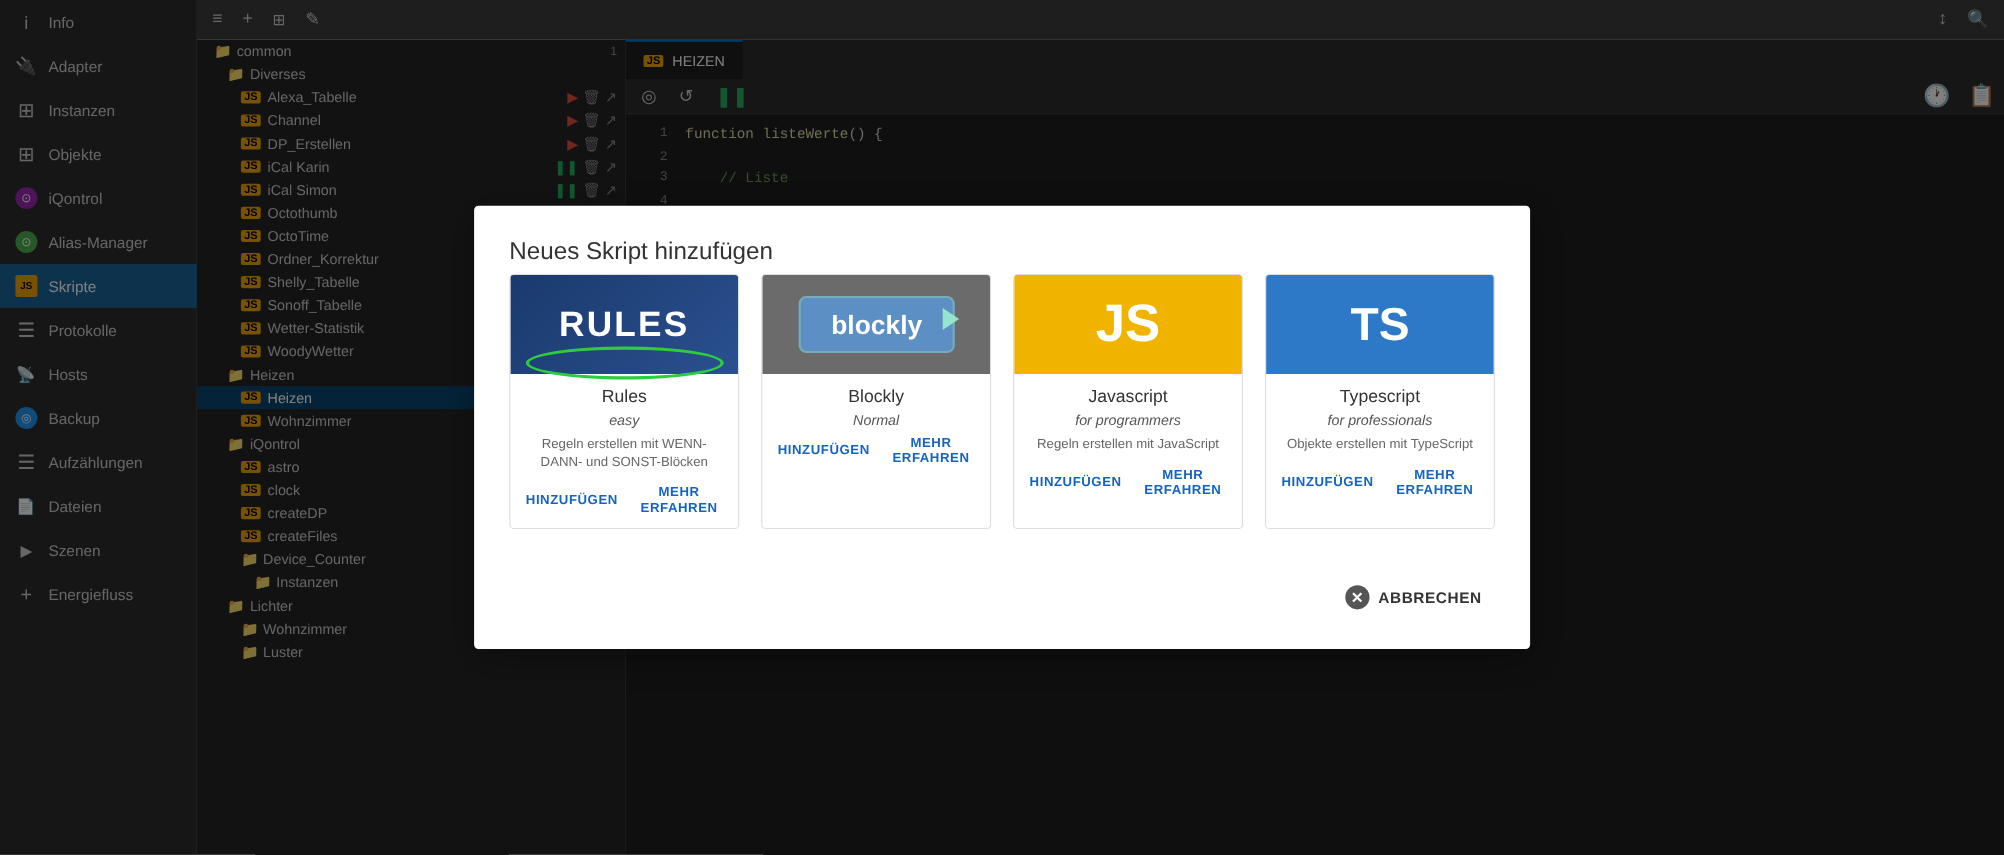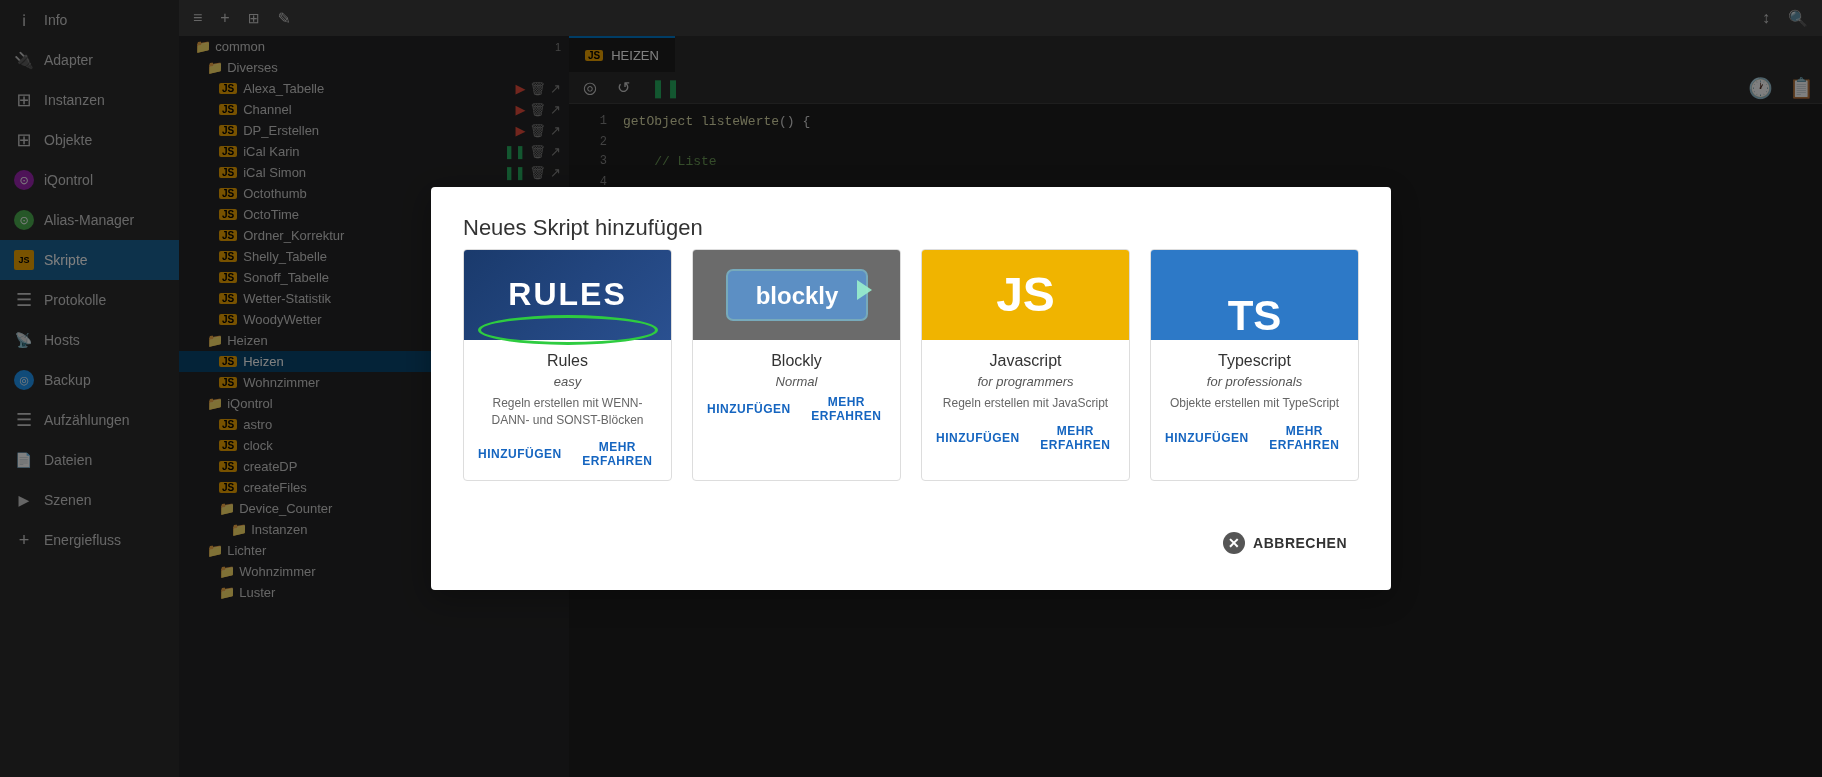--- a/index.html
+++ b/index.html
@@ -213,21 +213,21 @@
       display: flex;
       align-items: center;
       justify-content: center;
       font-size: 36px;
       font-weight: 900;
       color: #fff;
     }
     .rules-bg { background: linear-gradient(135deg, #1a3a6c, #2a5090); position: relative; }
     .blockly-bg { background: #6b6b6b; }
     .js-bg { background: #f0b400; }
-    .ts-bg { background: #2d79c7; align-items: flex-end; }
+    .ts-bg { background: #2d79c7; }
 
     .rules-text { font-size: 32px; font-weight: 900; color: #fff; letter-spacing: 2px; }
     .js-text { font-size: 48px; font-weight: 900; color: #fff; }
     .ts-text { font-size: 42px; font-weight: 900; color: #fff; }
 
     
     .rules-oval {
       position: absolute;
       bottom: -5px;
       left: 50%;
@@ -616,21 +616,21 @@
         <button class="toolbar-btn" style="color:#27ae60;font-size:18px;">❚❚</button>
         <div style="flex:1;"></div>
 
         <span style="color:#ccc;font-size:20px;cursor:pointer;">🕐</span>
         <span style="color:#ccc;font-size:20px;cursor:pointer;margin-left:8px;">📋</span>
       </div>
 
       <div class="editor-content">
         <div class="code-line">
           <span class="line-num">1</span>
-          <span><span class="kw-yellow">getObject</span> <span class="kw-yellow">listeWerte</span>() {</span>
+          <span><span class="kw-yellow">function</span> <span class="kw-yellow">listeWerte</span>() {</span>
         </div>
         <div class="code-line">
           <span class="line-num">2</span>
           <span></span>
         </div>
         <div class="code-line">
           <span class="line-num">3</span>
           <span class="kw-green">&nbsp;&nbsp;&nbsp;&nbsp;// Liste</span>
         </div>
         <div class="code-line">

